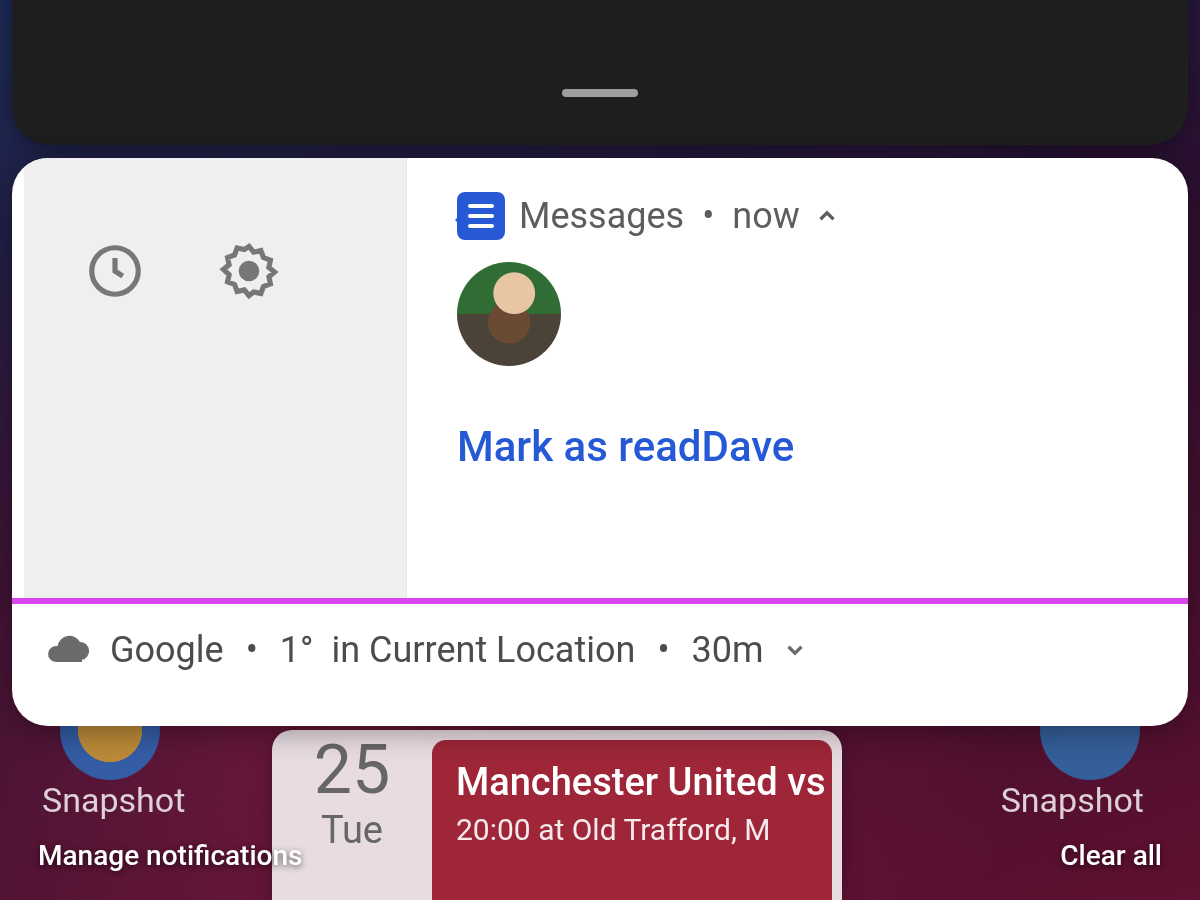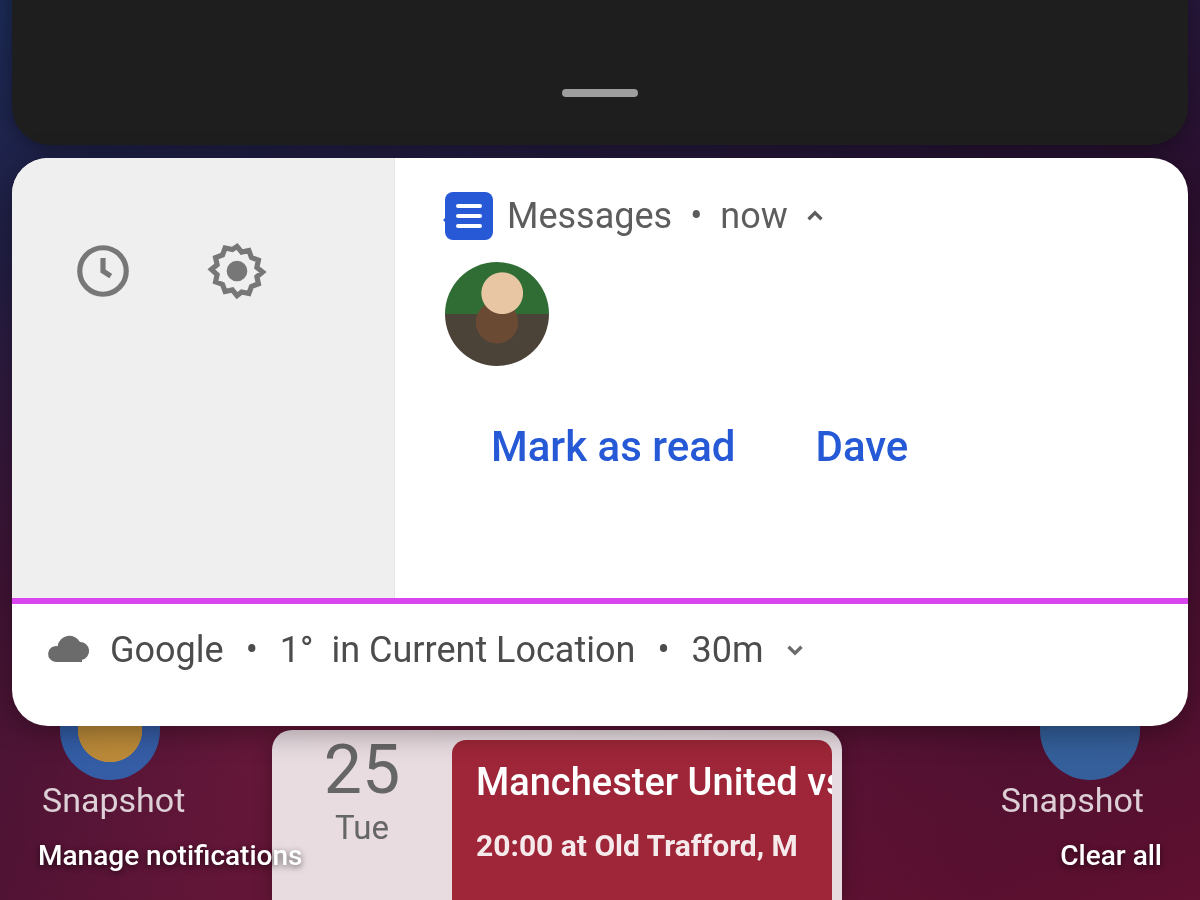--- a/index.html
+++ b/index.html
@@ -35,21 +35,21 @@
   
   .shade-card {
     position: absolute;
     left: 12px; right: 12px; top: 158px;
     background: #fff;
     border-radius: 36px;
     box-shadow: 0 6px 30px rgba(0,0,0,.35);
     overflow: hidden;
   }
 
-  .notif-row { display: flex; height: 440px; }
+  .notif-row { display: flex; height: 440px; padding-left: 12px; }
 
   .actions-col {
     width: 382px;
     background: #efefef;
     display: flex;
     align-items: flex-start;
     padding-top: 82px;
     padding-left: 60px;
     gap: 72px;
   }
@@ -87,21 +87,21 @@
     width: 104px; height: 104px; border-radius: 52px;
     background:
       radial-gradient(circle at 55% 30%, #e8c6a4 0 22%, transparent 23%),
       radial-gradient(circle at 50% 58%, #6b4a34 0 26%, transparent 27%),
       linear-gradient(180deg, #2f6d34 0 50%, #4c4338 50% 100%);
     background-color:#7a8c54;
   }
   .sender { font-size: 42px; font-weight: 700; color:#222; }
   .msg { font-size: 40px; color:#2a2a2a; margin-top: 6px; }
 
-  .notif-actions { display:flex; gap: 80px; margin-top: 56px; margin-left: 46px; }
+  .notif-actions { display:flex; margin-top: 56px; }
   .notif-actions .act { color:#2659d6; font-size: 42px; font-weight: 500; }
 
   .weather-row {
     border-top: 6px solid #d946ef;
     display:flex; align-items:center; gap: 18px;
     padding: 22px 32px 52px 32px;
     font-size: 36px; color:#4c4c4c;
   }
   .cloud { width: 48px; height: 48px; color:#6b6b6b; }
   .chev-down { width: 26px; height: 26px; color:#6b6b6b; }
@@ -129,30 +129,30 @@
   }
   .bg-label-l { left:42px; }
   .bg-label-r { right:56px; }
 
   .cal-widget {
     position:absolute; left:272px; bottom:0; width:570px; height:170px;
     background: rgba(255,255,255,.85); border-radius:20px 20px 0 0;
     display:flex; overflow:hidden;
     box-shadow: 0 4px 20px rgba(0,0,0,.3);
   }
-  .cal-left { width:180px; text-align:center; color:#555; padding-top:6px; }
+  .cal-left { width:160px; text-align:center; color:#555; padding-top:6px; }
   .cal-left .num { font-size:68px; color:#666; line-height:1; }
-  .cal-left .day { font-size:33px; color:#666; margin-top:4px; }
+  .cal-left .day { font-size:38px; color:#666; margin-top:4px; }
   .cal-right {
     flex:1; background:#9e2638; color:#fff; padding:20px 24px 0 24px;
     font-size:38px; font-weight:500;
     border-radius: 14px 14px 0 0; margin:10px 10px 0 0;
     white-space:nowrap; overflow:hidden;
   }
-  .cal-right .sub { font-size:30px; font-weight:700; opacity:.9; margin-top:24px; }
+  .cal-right .sub { font-size:30px; font-weight:400; opacity:.9; margin-top:8px; }
 
   svg { display:block; }
 </style>
 </head>
 <body>
 
 <div class="wallpaper"></div>
 
 <div class="bg-app-left"></div>
 <div class="bg-label-l">Snapshot</div>

